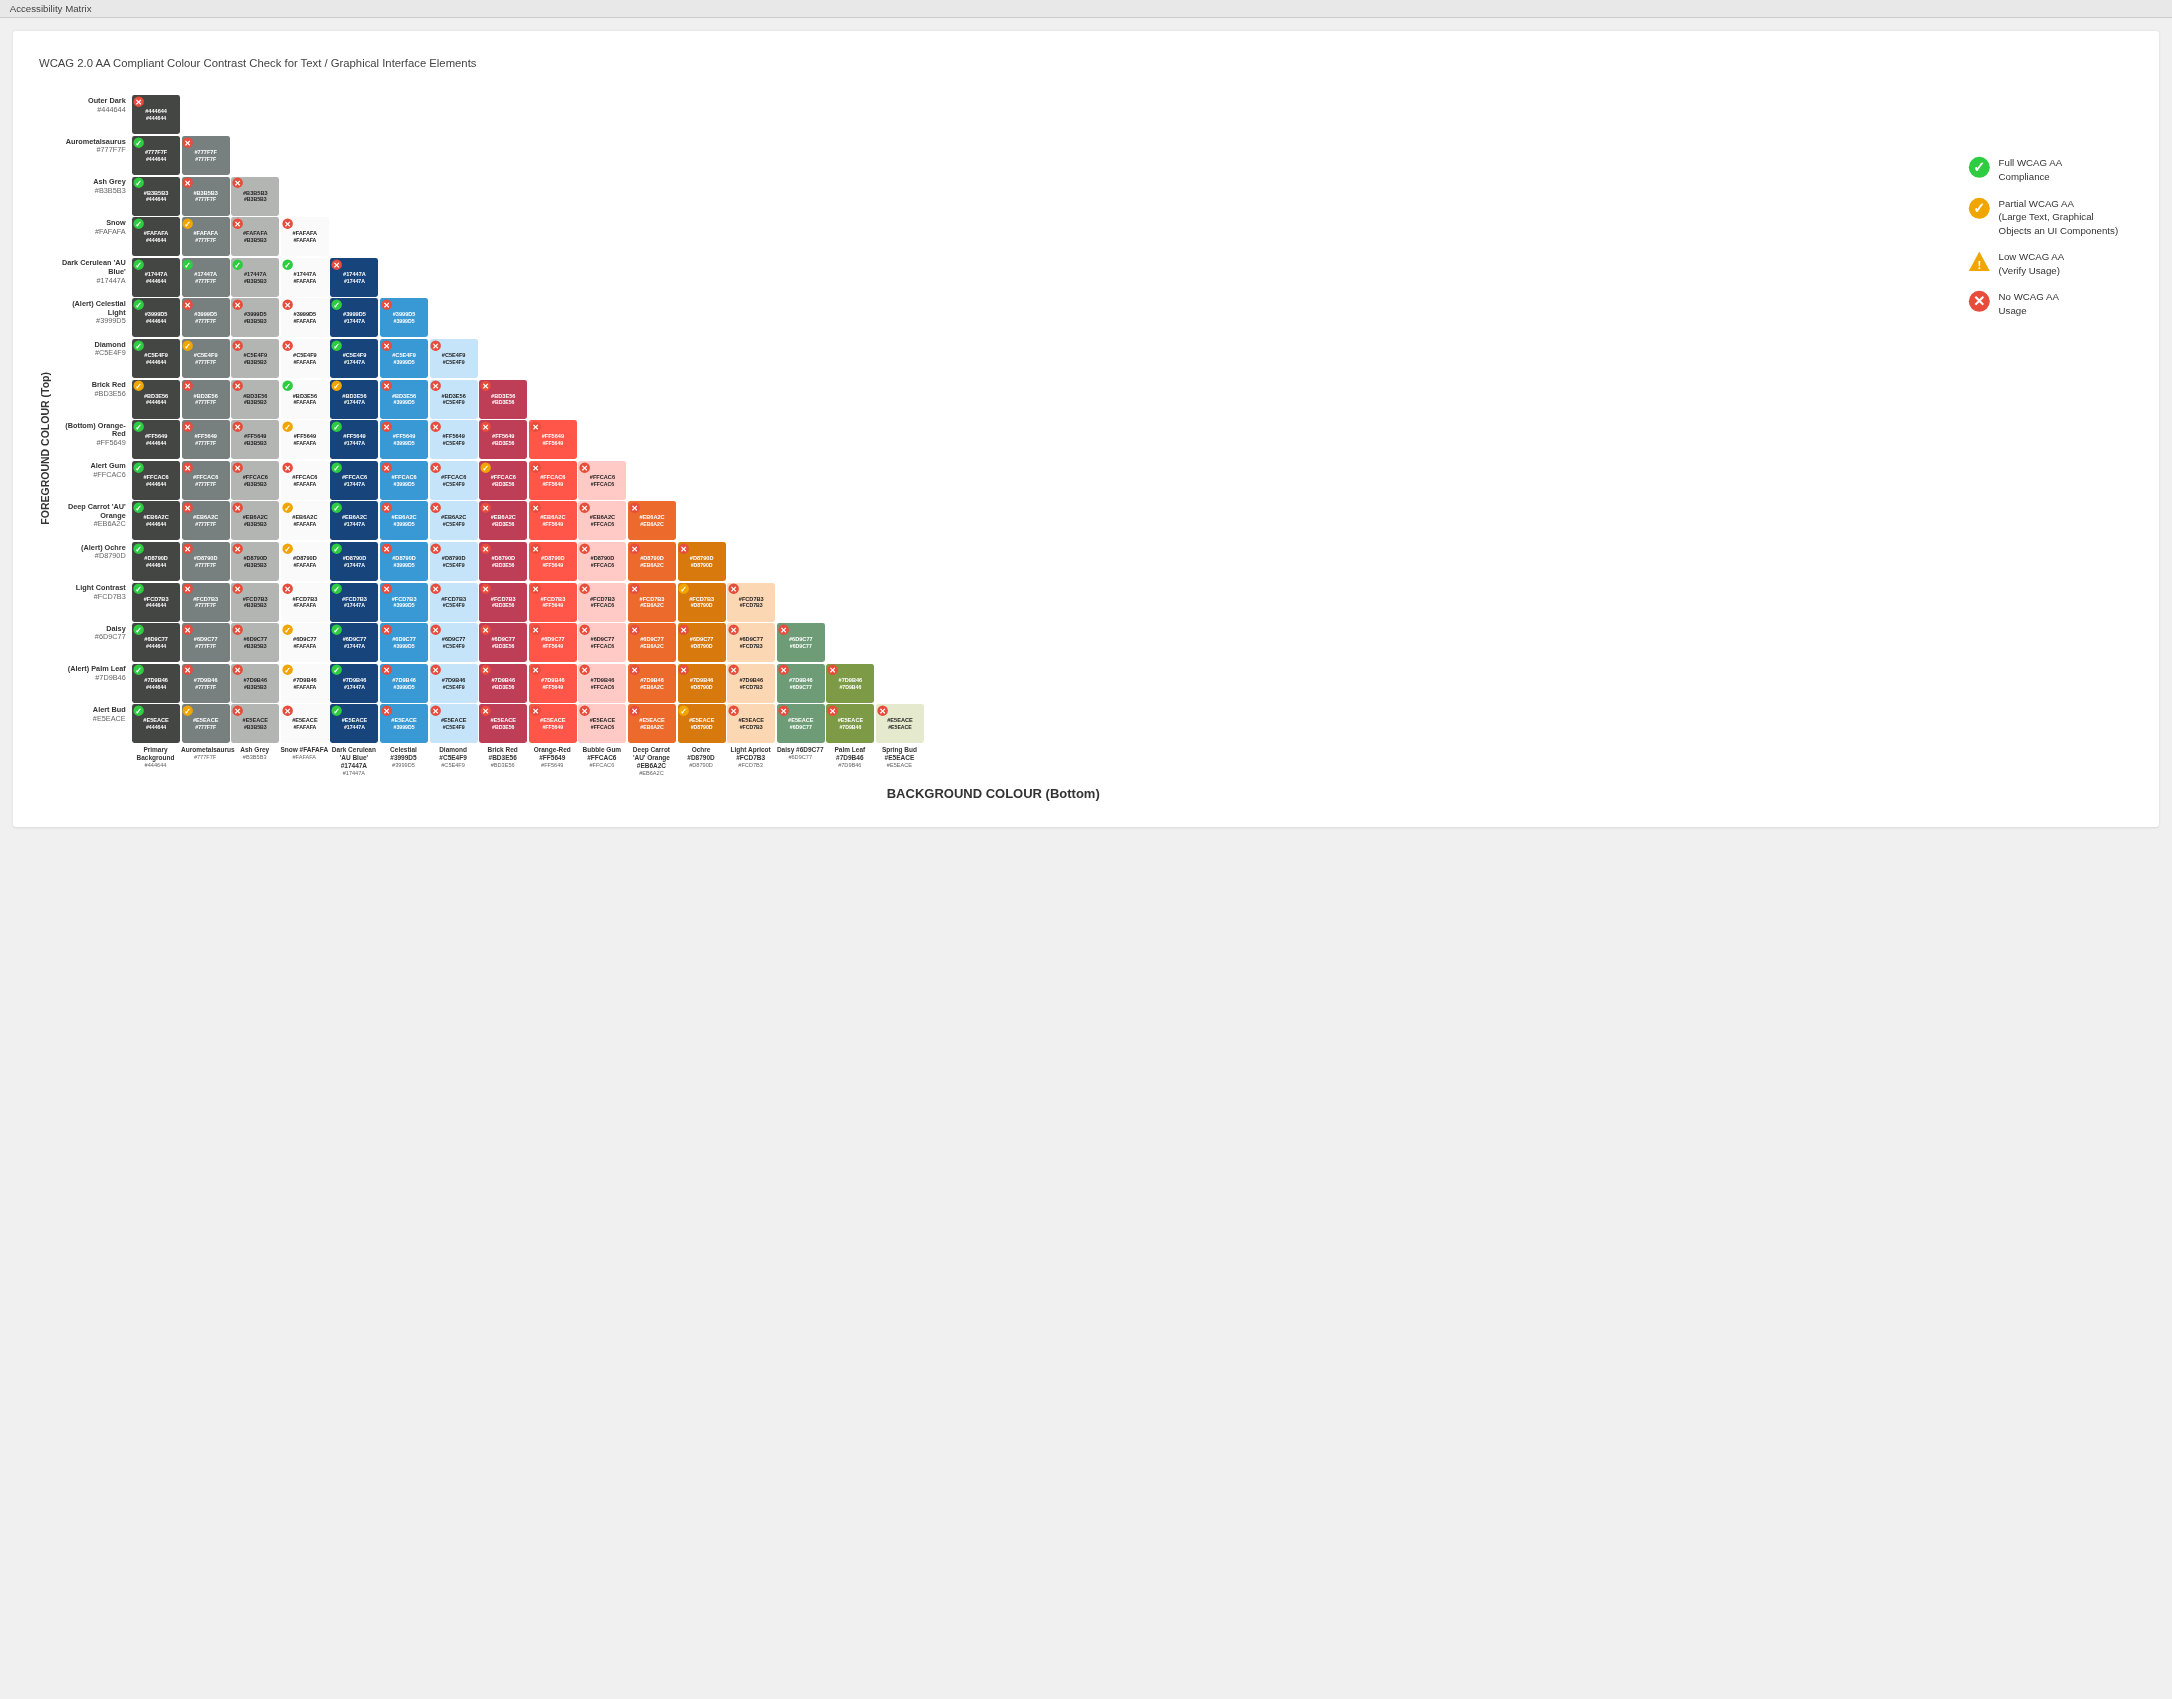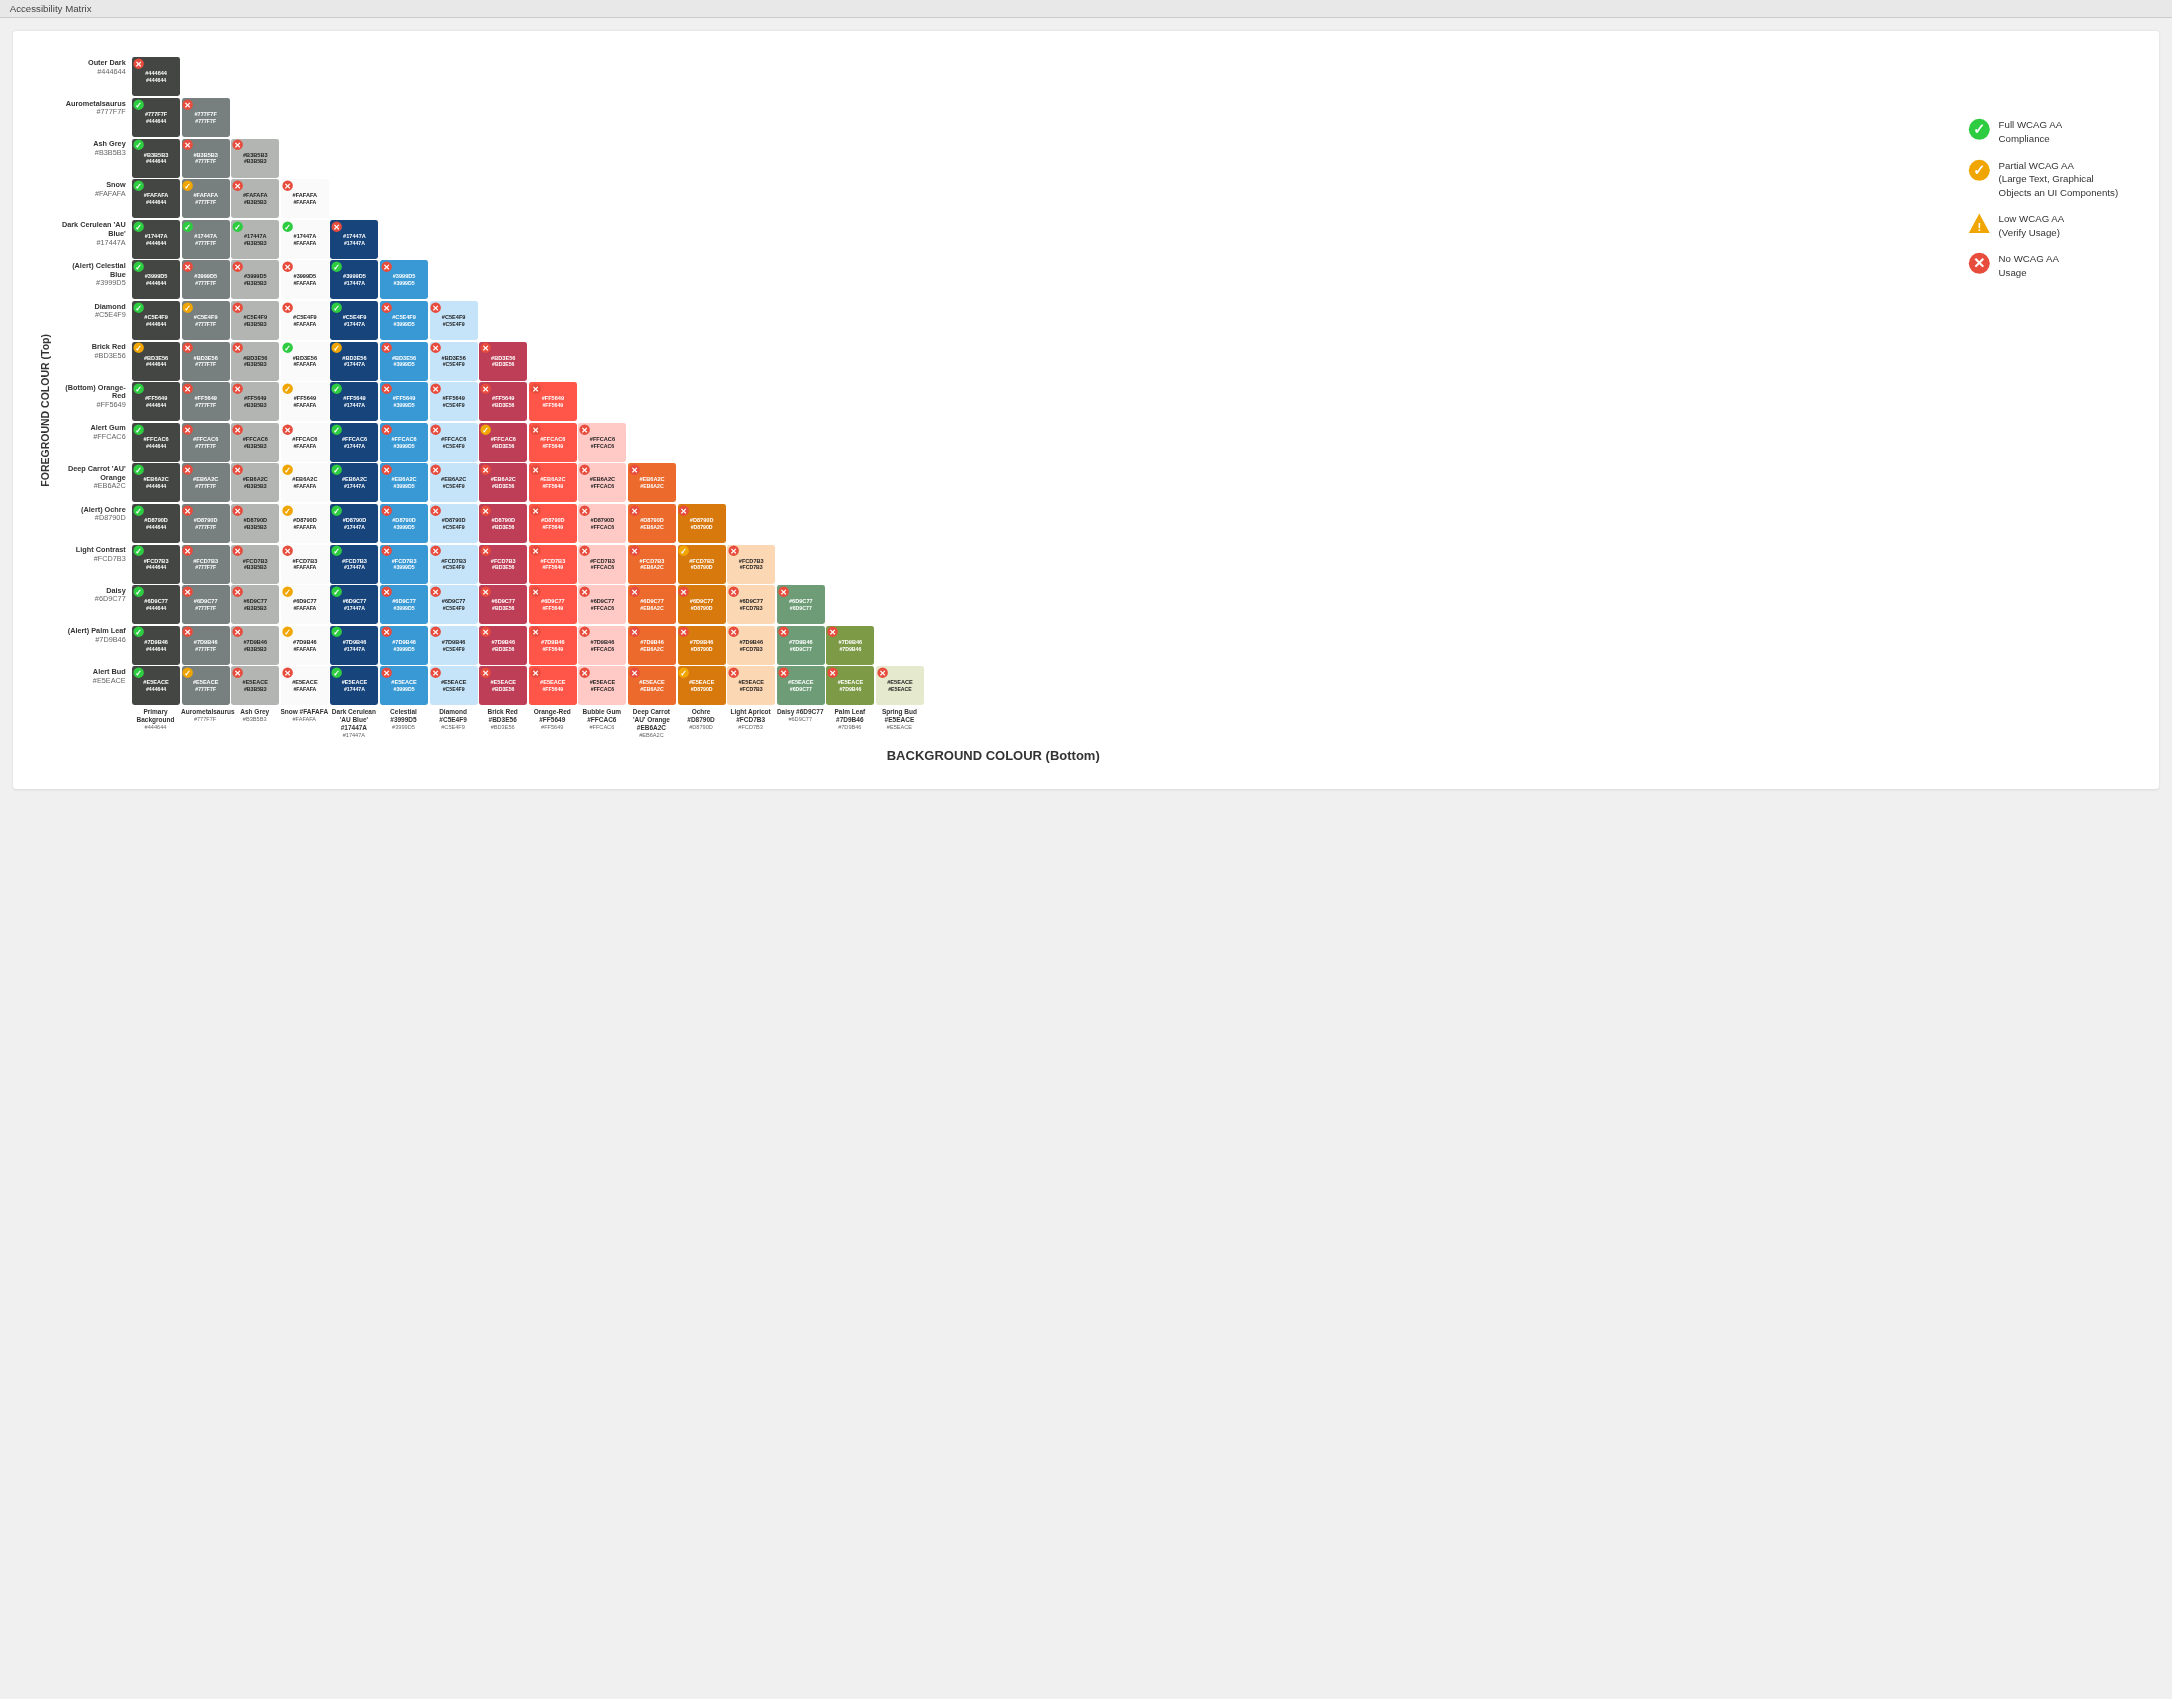--- a/index.html
+++ b/index.html
@@ -169,20 +169,21 @@
     }
   </style>
 </head>
 <body>
 
 <div class="title-bar">
   <span>Accessibility Matrix</span>
 </div>
 
 <div class="main-content">
+  <p class="subtitle">WCAG 2.0 AA Compliant Colour Contrast Check for Text / Graphical Interface Elements</p>
 
   <div class="matrix-wrapper">
     <div class="matrix-area">
       <div class="y-label">FOREGROUND COLOUR (Top)</div>
       <div class="matrix-inner">
         <div class="matrix-rows" id="matrix-rows">
             <div class="matrix-row">
               <div class="row-label">
                 <span class="color-name">Outer Dark</span>
                 <span class="color-code">#444644</span>
@@ -337,21 +338,21 @@
                       <circle cx="7" cy="7" r="6.5" fill="#e74c3c"></circle>
                       <text x="7" y="11" text-anchor="middle" fill="white" font-size="10" font-weight="bold">✕</text>
                     </svg></div>
                   <span class="cell-code" style="color: rgb(255, 255, 255);">#17447A</span>
                   <span class="cell-bg-code" style="color: rgb(255, 255, 255);">#17447A</span>
                 </div>
               </div>
             </div>
             <div class="matrix-row">
               <div class="row-label">
-                <span class="color-name">(Alert) Celestial Blue</span>
+                <span class="color-name">(Alert) Celestial Light</span>
                 <span class="color-code">#3999D5</span>
               </div>
               <div class="cells-row">
                 <div class="cell" style="background: rgb(68, 70, 68);">
                   <div style="position: absolute; top: 0.8px; left: 0.8px;"><svg width="11.3" height="11.3" viewBox="0 0 14 14" style="font-size:7px">
                       <circle cx="7" cy="7" r="6.5" fill="#2ecc40"></circle>
                       <text x="7" y="11" text-anchor="middle" fill="white" font-size="10" font-weight="bold">✓</text>
                     </svg></div>
                   <span class="cell-code" style="color: rgb(255, 255, 255);">#3999D5</span>
                   <span class="cell-bg-code" style="color: rgb(255, 255, 255);">#444644</span>

